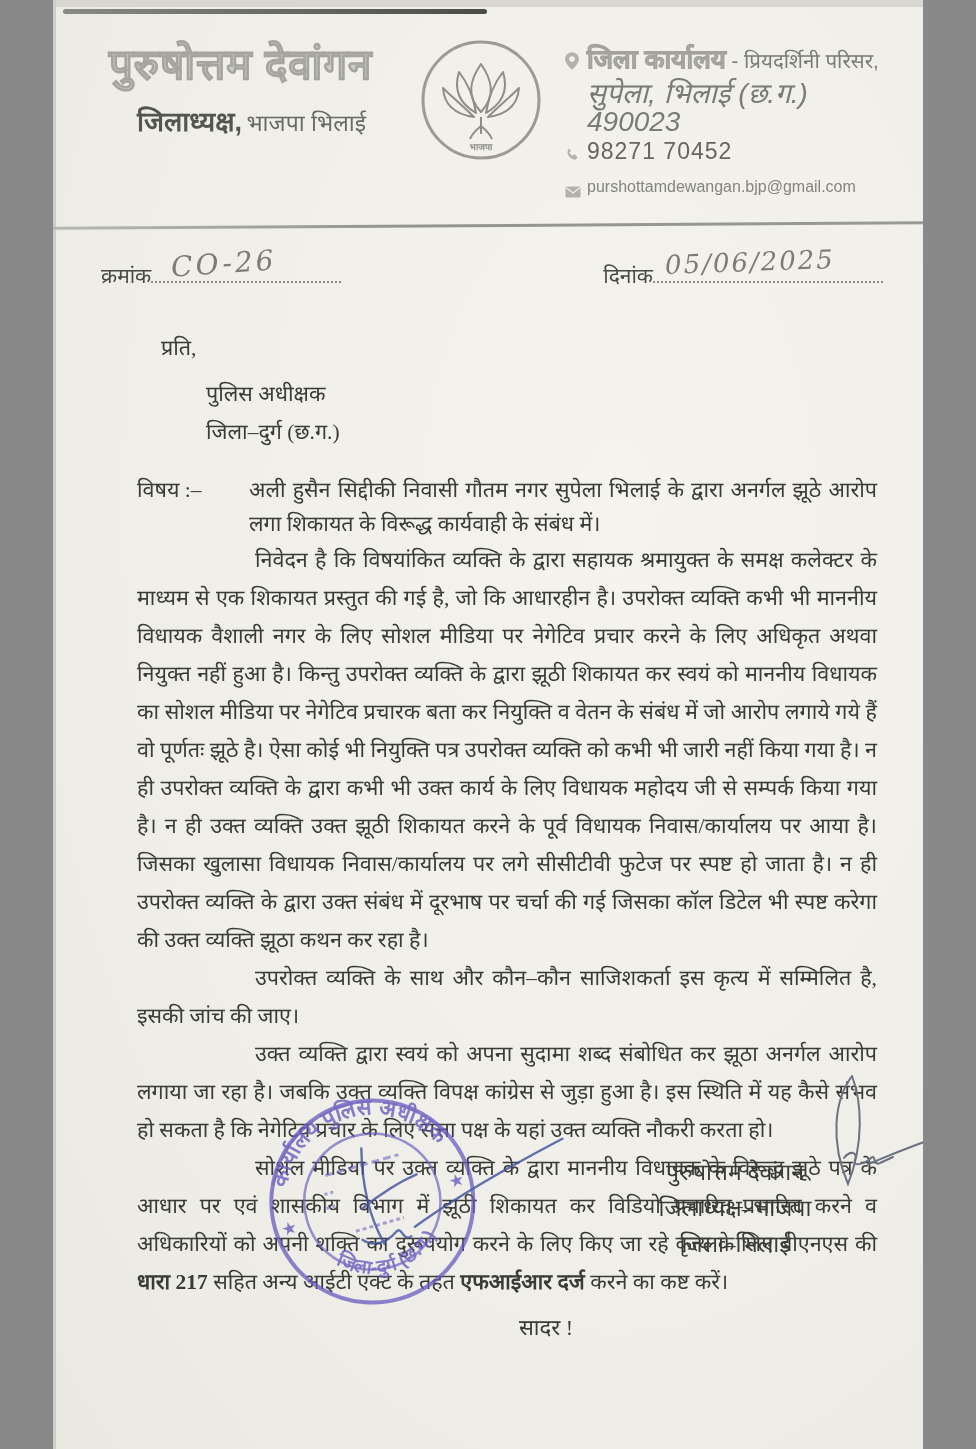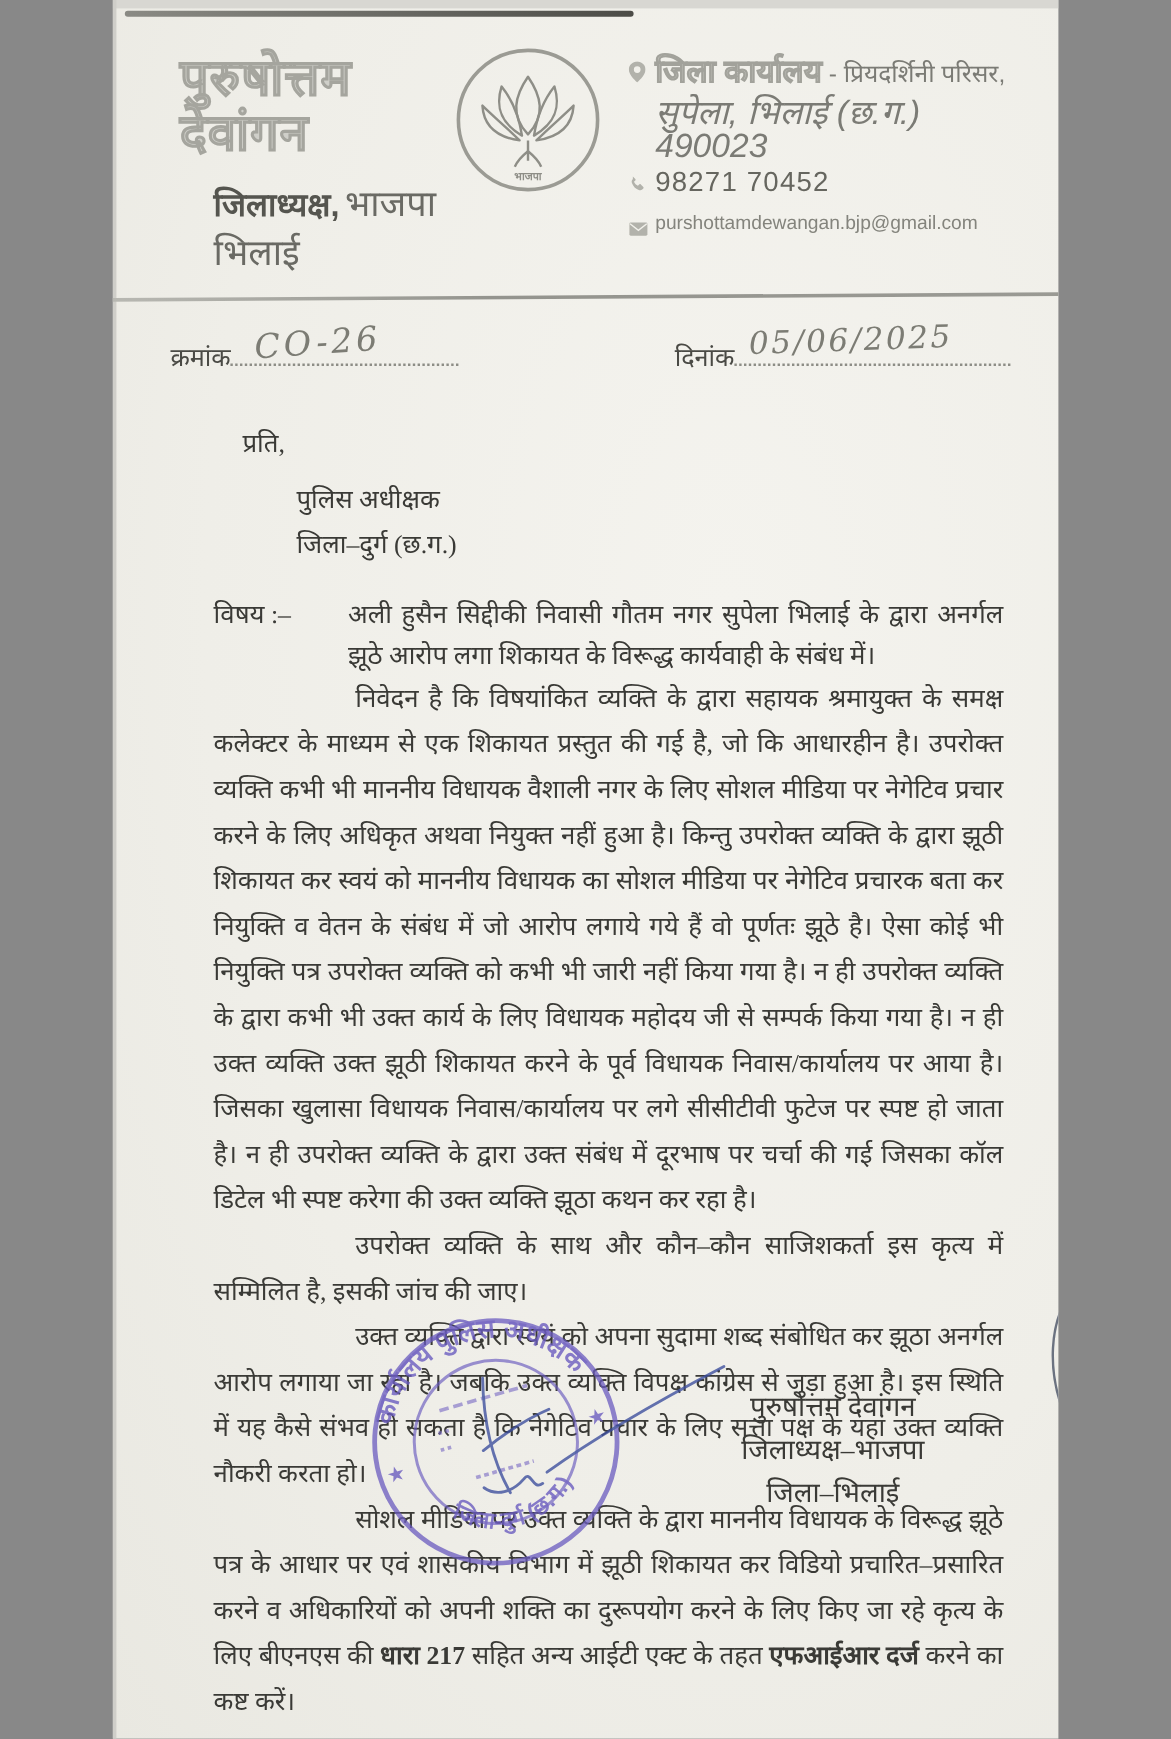--- a/index.html
+++ b/index.html
@@ -1,18 +1,18 @@
 <!DOCTYPE html>
 <html><head>
 <meta charset="utf-8">
 <style>
   html,body{margin:0;padding:0;background:#888;}
   .page{
     position:relative;
-    width:788px;height:1449px;
+    width:870px;height:1449px;
     margin:0 auto;
     background:
       radial-gradient(ellipse at 65% 35%, #f4f3ee 0%, #efeee8 60%, #e9e8e1 100%);
     overflow:hidden;
     font-family:"Liberation Serif","DejaVu Serif",serif;
     color:#3c3c3c;
   }
   
   .top-edge{position:absolute;top:0;left:0;right:0;height:7px;background:#d8d7d2;}
   .top-dark{position:absolute;top:9px;left:10px;width:424px;height:5px;
@@ -23,21 +23,21 @@
   .letterhead{display:flex;align-items:flex-start;padding:34px 28px 0 44px;}
   .lh-left{flex:1;padding-top:8px;}
   .sender-name{
     font-family:"Liberation Sans","DejaVu Sans",sans-serif;
     font-size:42px;font-weight:bold;letter-spacing:1px;
     color:#cfcfc9;-webkit-text-stroke:1.3px #a5a59e;
     line-height:1.1;padding-left:12px;
   }
   .sender-desig{margin-top:14px;padding-left:40px;font-family:"Liberation Sans","DejaVu Sans",sans-serif;}
   .desig-bold{font-size:27px;font-weight:bold;color:#55554f;}
-  .desig-rest{font-size:30px;color:#6a6a64;}
+  .desig-rest{font-size:23px;color:#6a6a64;}
   .lh-logo{width:150px;display:flex;justify-content:flex-start;padding-top:2px;font-weight:bold;}
   .lh-right{width:330px;padding-top:10px;font-family:"Liberation Sans","DejaVu Sans",sans-serif;color:#7b7b75;}
   .contact-line{display:flex;align-items:flex-start;font-size:20.5px;line-height:30px;margin-bottom:2px;}
   .contact-line .ic{width:22px;flex:0 0 22px;padding-top:4px;}
   .office-label{font-weight:bold;font-size:26px;color:#c9c9c3;-webkit-text-stroke:0.9px #a2a29b;}
   .addr2{padding-left:22px;font-size:28px;line-height:28px;font-style:italic;}
   .phone-val{font-size:23px;font-weight:normal;color:#66665f;letter-spacing:1px;}
   .email-val{font-size:16px;color:#84847d;}
   .lh-rule{
     margin-top:16px;height:3px;width:103%;margin-left:-10px;

